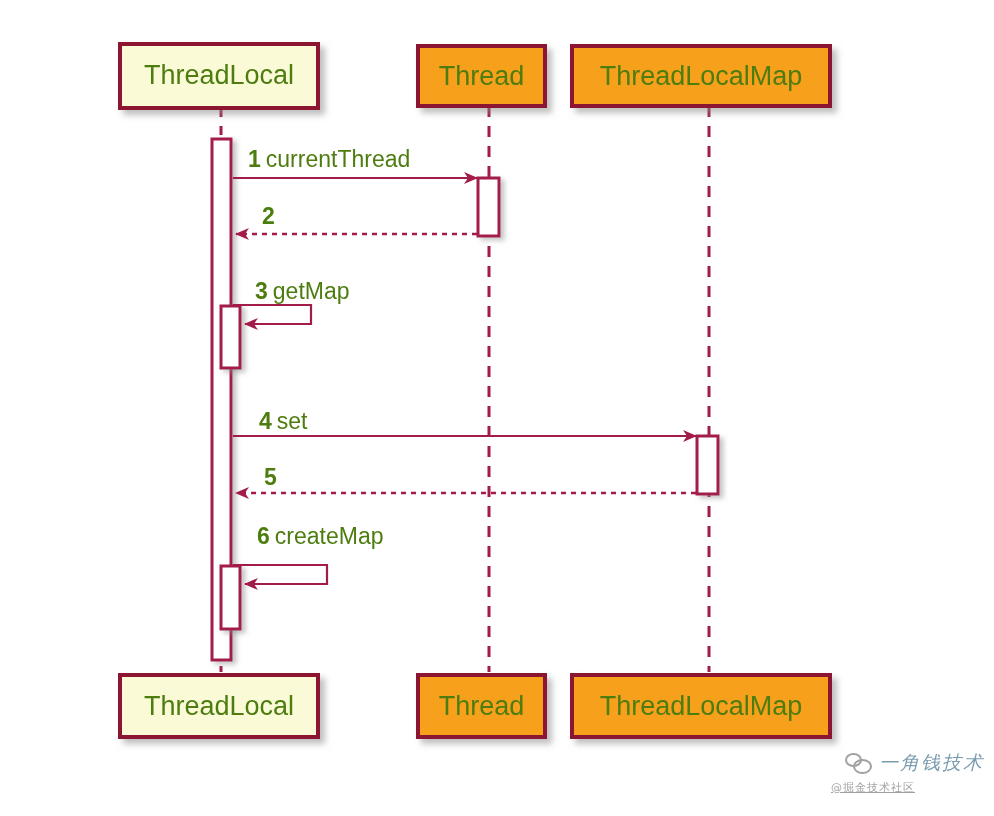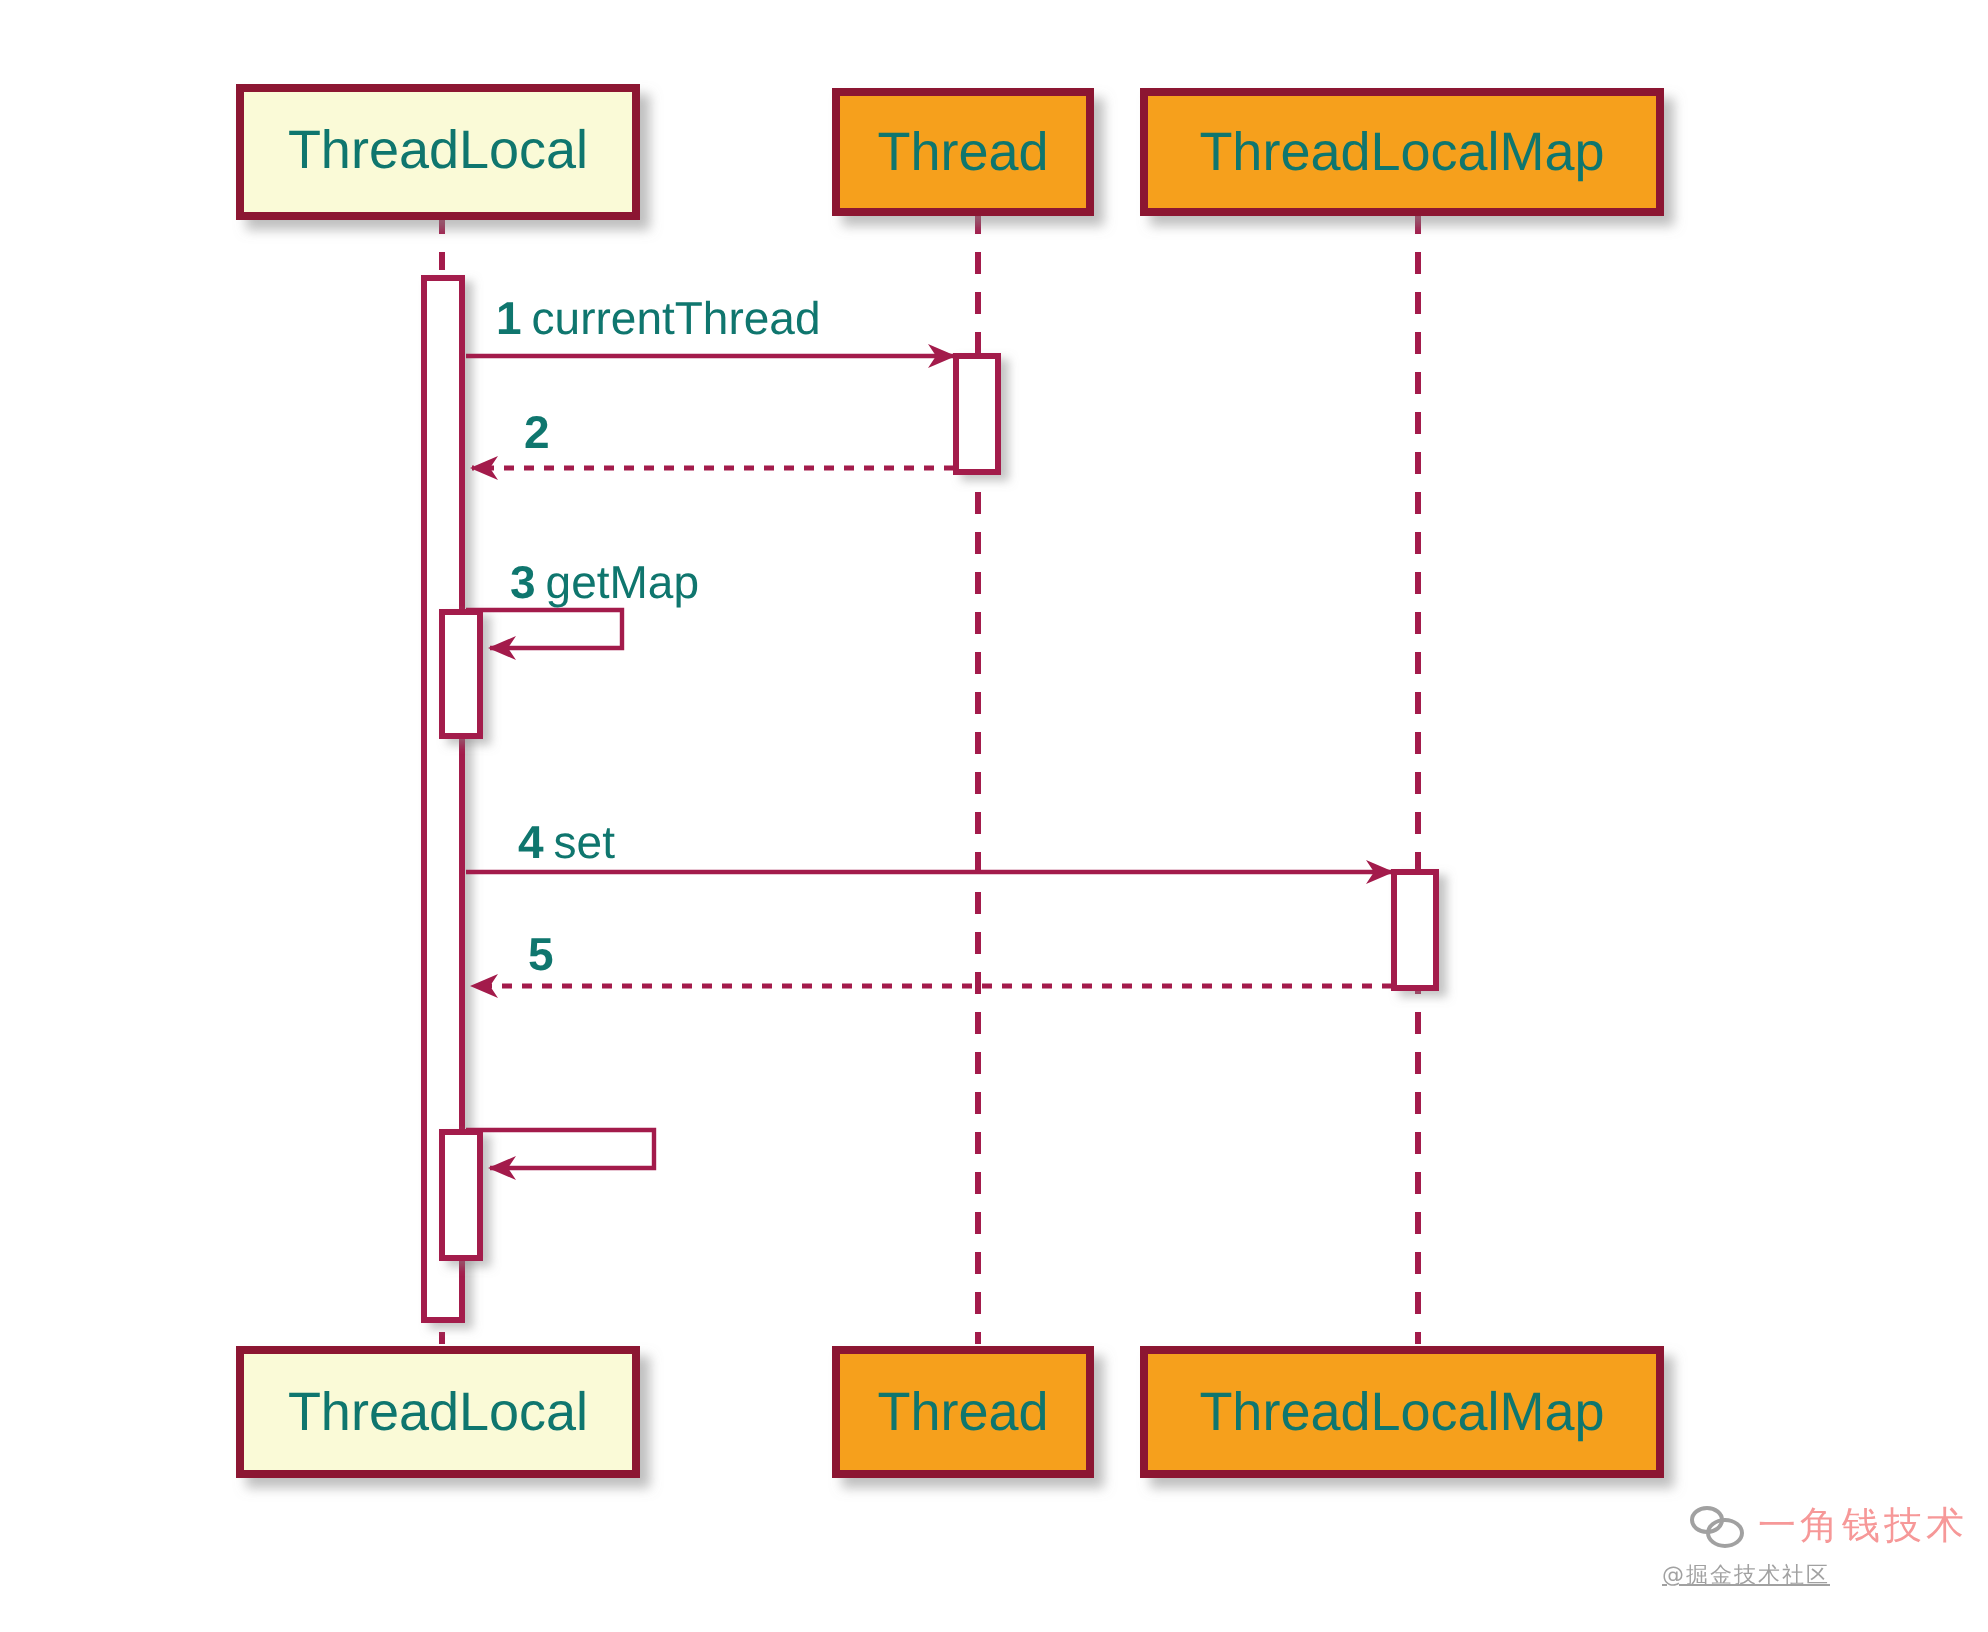--- a/index.html
+++ b/index.html
@@ -23,21 +23,21 @@
     height: 816px;
   }
   .diagram-svg {
     position: absolute;
     left: 0;
     top: 0;
   }
   .lbl {
     position: absolute;
     white-space: nowrap;
-    color: #0f766e;
+    color: #4d7c0f;
     font-family: "Liberation Sans", "DejaVu Sans", sans-serif;
   }
   .participant-label {
     font-size: 27px;
     letter-spacing: 0px;
   }
   .msg-label {
     font-size: 23px;
   }
   .msg-label .seq-num {
@@ -53,23 +53,24 @@
     opacity: 0.55;
   }
   .wm-row {
     display: flex;
     align-items: center;
     justify-content: flex-end;
     gap: 8px;
   }
   .wm-main {
     font-size: 19px;
-    color: #ef4444;
+    color: #0c4a6e;
     font-family: "DejaVu Sans", sans-serif;
     letter-spacing: 2px;
+    font-style: italic;
   }
   .wm-sub {
     text-align: center;
     font-size: 11px;
     color: #555;
     font-family: "DejaVu Sans", sans-serif;
     margin-top: 4px;
     padding-right: 2px;
     letter-spacing: 1px;
     text-decoration: underline;
@@ -178,20 +179,23 @@
   </div>
 
   <div class="lbl msg-label" style="left:247px; top:408px;margin-left:12px;">
     <span class="seq-num">4</span><span>set</span>
   </div>
 
   <div class="lbl msg-label" style="left:264px; top:464px;">
     <span class="seq-num">5</span><span></span>
   </div>
 
+  <div class="lbl msg-label" style="left:257px; top:523px;">
+    <span class="seq-num">6</span><span>createMap</span>
+  </div>
 
   <div class="watermark">
     <div class="wm-row">
       <div class="wm-logo">
         <div class="b1"></div>
         <div class="b2"></div>
       </div>
       <div class="wm-main">一角钱技术</div>
     </div>
     <div class="wm-sub">@掘金技术社区</div>

